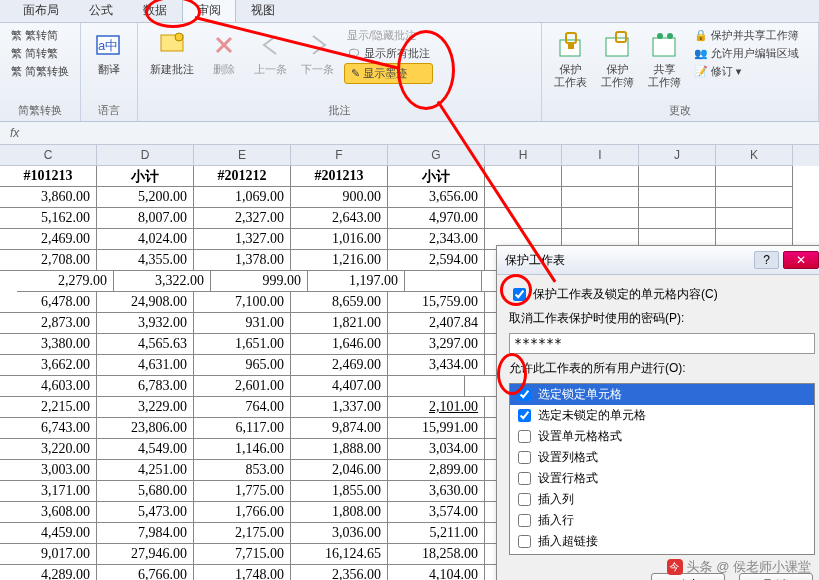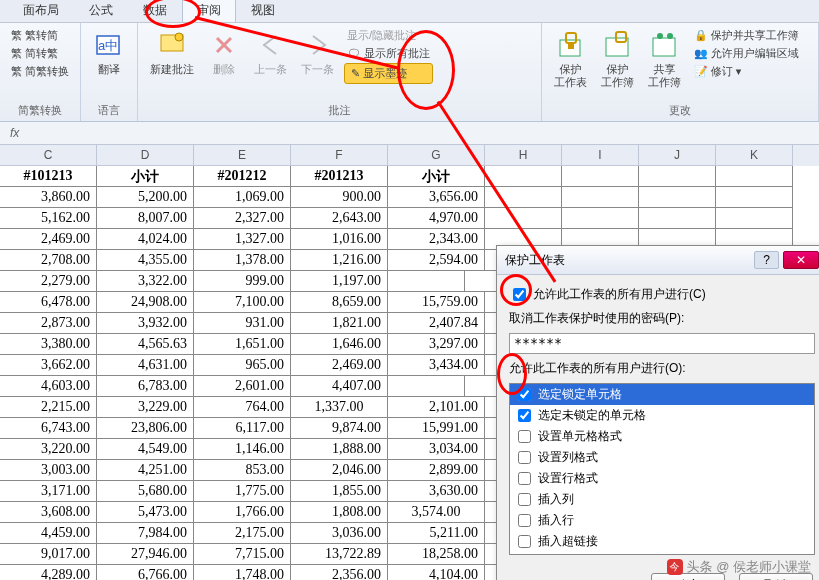--- a/index.html
+++ b/index.html
@@ -228,21 +228,21 @@
         <div class="cell" style="width: 84px;">4,355.00</div>
         <div class="cell" style="width: 84px;">1,378.00</div>
         <div class="cell" style="width: 84px;">1,216.00</div>
         <div class="cell" style="width: 84px;">2,594.00</div>
         <div class="cell" style="width: 64px;"></div>
         <div class="cell" style="width: 64px;"></div>
         <div class="cell" style="width: 64px;"></div>
         <div class="cell" style="width: 64px;"></div>
       </div>
       <div class="row">
-        <div class="cell" style="width: 84px;">2,279.00</div>
+        <div class="cell" style="width: 84px; margin-left: 17px;">2,279.00</div>
         <div class="cell" style="width: 84px;">3,322.00</div>
         <div class="cell" style="width: 84px;">999.00</div>
         <div class="cell" style="width: 84px;">1,197.00</div>
         <div class="cell" style="width: 64px;"></div>
         <div class="cell" style="width: 64px;"></div>
         <div class="cell" style="width: 64px;"></div>
         <div class="cell" style="width: 64px;"></div>
       </div>
       <div class="row">
         <div class="cell" style="width: 84px;">6,478.00</div>
@@ -295,22 +295,22 @@
         <div class="cell" style="width: 84px;">4,407.00</div>
         <div class="cell" style="width: 64px;"></div>
         <div class="cell" style="width: 64px;"></div>
         <div class="cell" style="width: 64px;"></div>
         <div class="cell" style="width: 64px;"></div>
       </div>
       <div class="row">
         <div class="cell" style="width: 84px;">2,215.00</div>
         <div class="cell" style="width: 84px;">3,229.00</div>
         <div class="cell" style="width: 84px;">764.00</div>
-        <div class="cell" style="width: 84px; text-align: center;">1,337.00</div>
-        <div class="cell" style="width: 84px;">2,101.00</div>
+        <div class="cell" style="width: 84px;">1,337.00</div>
+        <div class="cell" style="width: 84px; text-decoration: underline;">2,101.00</div>
         <div class="cell" style="width: 64px;"></div>
         <div class="cell" style="width: 64px;"></div>
         <div class="cell" style="width: 64px;"></div>
         <div class="cell" style="width: 64px;"></div>
       </div>
       <div class="row">
         <div class="cell" style="width: 84px;">6,743.00</div>
         <div class="cell" style="width: 84px;">23,806.00</div>
         <div class="cell" style="width: 84px;">6,117.00</div>
         <div class="cell" style="width: 84px;">9,874.00</div>
@@ -351,42 +351,42 @@
         <div class="cell" style="width: 64px;"></div>
         <div class="cell" style="width: 64px;"></div>
         <div class="cell" style="width: 64px;"></div>
         <div class="cell" style="width: 64px;"></div>
       </div>
       <div class="row">
         <div class="cell" style="width: 84px;">3,608.00</div>
         <div class="cell" style="width: 84px;">5,473.00</div>
         <div class="cell" style="width: 84px;">1,766.00</div>
         <div class="cell" style="width: 84px;">1,808.00</div>
-        <div class="cell" style="width: 84px; text-align: center;">3,574.00</div>
+        <div class="cell" style="width: 84px;">3,574.00</div>
         <div class="cell" style="width: 64px;"></div>
         <div class="cell" style="width: 64px;"></div>
         <div class="cell" style="width: 64px;"></div>
         <div class="cell" style="width: 64px;"></div>
       </div>
       <div class="row">
         <div class="cell" style="width: 84px;">4,459.00</div>
         <div class="cell" style="width: 84px;">7,984.00</div>
         <div class="cell" style="width: 84px;">2,175.00</div>
         <div class="cell" style="width: 84px;">3,036.00</div>
         <div class="cell" style="width: 84px;">5,211.00</div>
         <div class="cell" style="width: 64px;"></div>
         <div class="cell" style="width: 64px;"></div>
         <div class="cell" style="width: 64px;"></div>
         <div class="cell" style="width: 64px;"></div>
       </div>
       <div class="row">
         <div class="cell" style="width: 84px;">9,017.00</div>
         <div class="cell" style="width: 84px;">27,946.00</div>
         <div class="cell" style="width: 84px;">7,715.00</div>
-        <div class="cell" style="width: 84px;">13,722.89</div>
+        <div class="cell" style="width: 84px;">16,124.65</div>
         <div class="cell" style="width: 84px;">18,258.00</div>
         <div class="cell" style="width: 64px;"></div>
         <div class="cell" style="width: 64px;"></div>
         <div class="cell" style="width: 64px;"></div>
         <div class="cell" style="width: 64px;"></div>
       </div>
       <div class="row">
         <div class="cell" style="width: 84px;">4,289.00</div>
         <div class="cell" style="width: 84px;">6,766.00</div>
         <div class="cell" style="width: 84px;">1,748.00</div>
@@ -405,21 +405,21 @@
     <span>保护工作表</span>
     <span style="display:flex;gap:4px">
       <span class="dlg-help">?</span>
       <span class="dlg-close">✕</span>
     </span>
   </div>
   <div class="dlg-body">
     <div class="dlg-row">
         <label>
           <input type="checkbox" checked="" style=""> 
-          <span>允许此工作表的所有用户进行(C)</span>
+          <span>保护工作表及锁定的单元格内容(C)</span>
         </label>
       </div>
     <div class="dlg-row">取消工作表保护时使用的密码(P):</div>
     <div class="dlg-row"><input class="pwd" value="******" style=""></div>
     <div class="dlg-row">允许此工作表的所有用户进行(O):</div>
     <div class="permlist" id="permlist">
         <div class="perm sel">
           <input type="checkbox" checked="" style="">
           <span>选定锁定单元格</span>
         </div>

